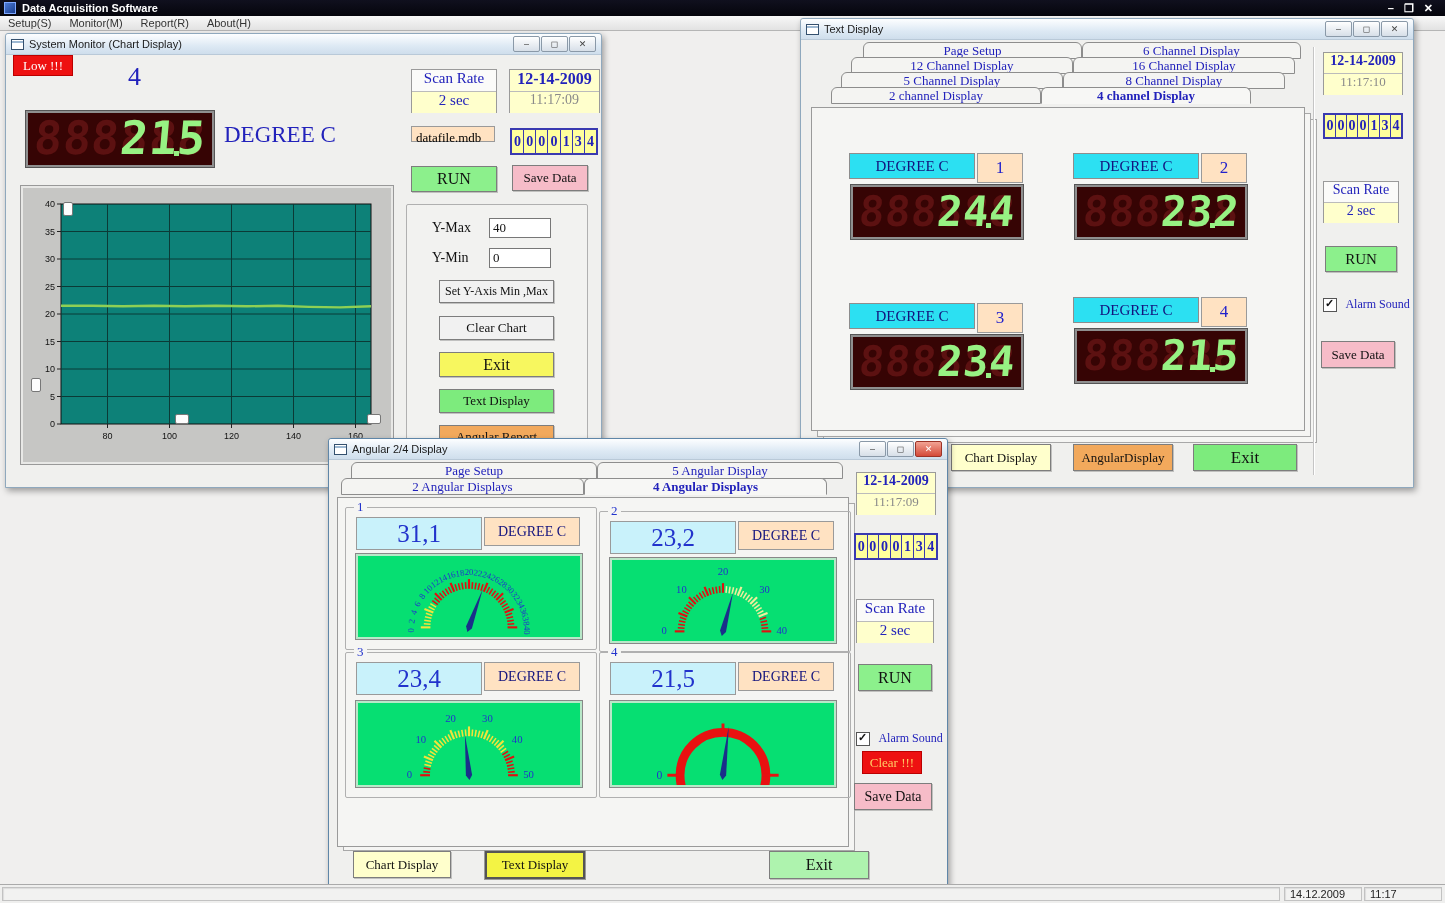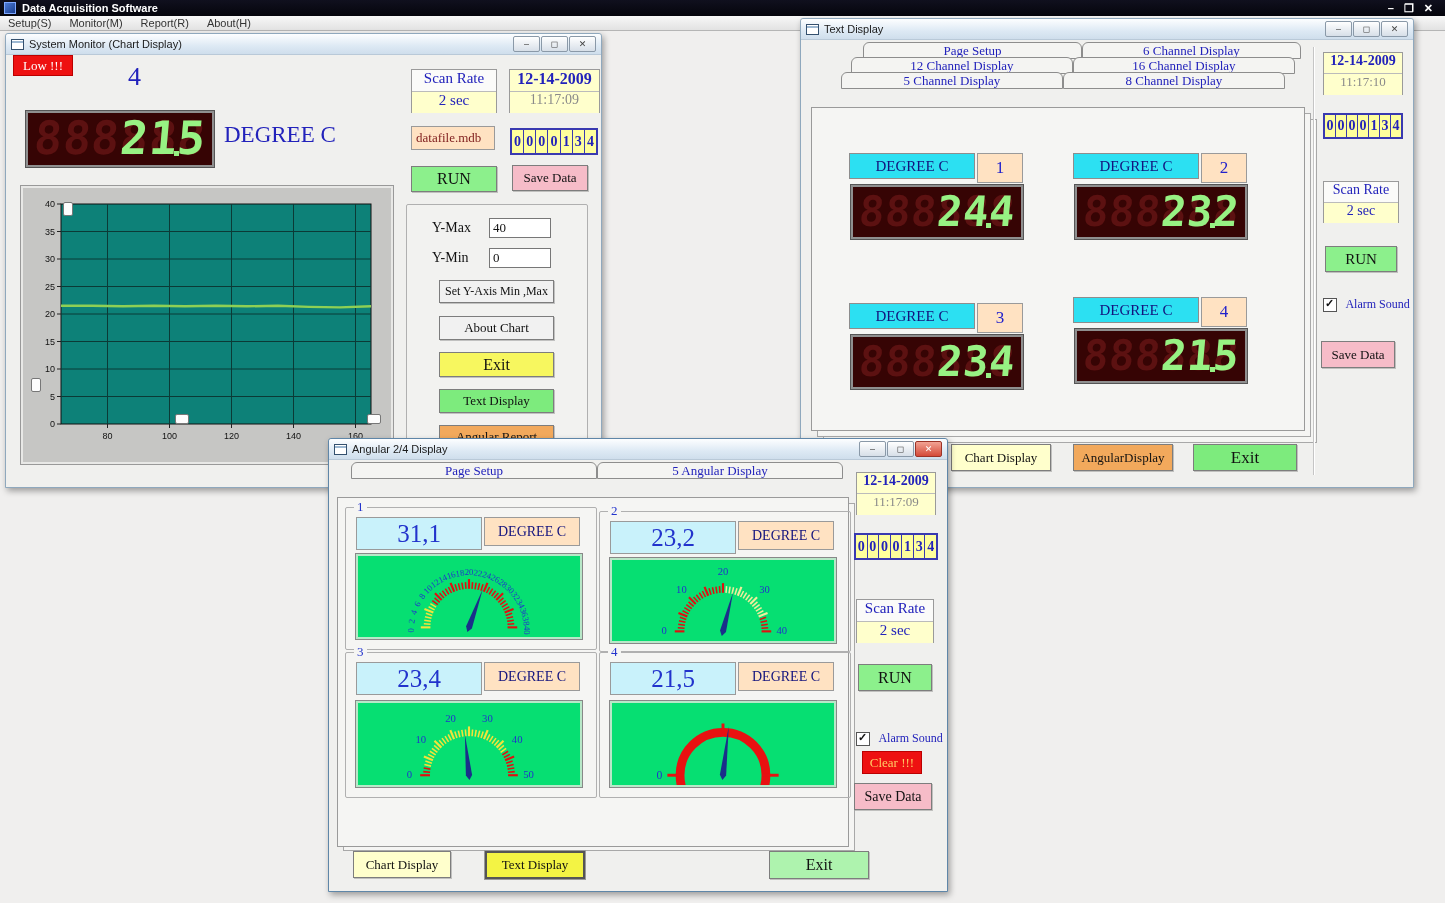--- a/index.html
+++ b/index.html
@@ -192,42 +192,42 @@
     </div>
 
     <div class="box2" style="left:405px;top:35px;width:86px;height:44px;">
       <div style="height:21px;border-bottom:1px solid #bbb;background:#fbfbf9;color:#2222bb;font-size:15px;">Scan Rate</div>
       <div style="height:21px;background:#ffffcc;color:#2222bb;font-size:15px;">2 sec</div>
     </div>
     <div class="box2" style="left:503px;top:35px;width:91px;height:44px;">
       <div style="height:21px;border-bottom:1px solid #bbb;background:#ffffcc;color:#2222bb;font-size:16px;font-weight:bold;">12-14-2009</div>
       <div style="height:21px;background:#ffffcc;color:#8a8a8a;font-size:14px;">11:17:09</div>
     </div>
-    <div class="box2" style="left:405px;top:92px;width:84px;height:24px;background:#ffe2c2;color:#7f1d1d;font-size:13px;line-height:22px;text-align:left;padding-left:4px;">datafile.mdb</div>
+    <div class="box2" style="left:405px;top:92px;width:84px;height:16px;background:#ffe2c2;color:#000000;font-size:13px;line-height:22px;text-align:left;padding-left:4px;">datafile.mdb</div>
     <div class="counter" style="left:504px;top:94px;width:88px;height:27px;">
         <div class="cnt-digit">0</div>
         <div class="cnt-digit">0</div>
         <div class="cnt-digit">0</div>
         <div class="cnt-digit">0</div>
         <div class="cnt-digit">1</div>
         <div class="cnt-digit">3</div>
         <div class="cnt-digit">4</div>
       </div>
 
     <div class="btn" style="left:405px;top:132px;width:86px;height:26px;background:#8cf08c;font-size:16px;">RUN</div>
     <div class="btn" style="left:506px;top:131px;width:76px;height:26px;background:#f6bcc8;font-size:13px;">Save Data</div>
 
     <div class="group" style="left:400px;top:170px;width:180px;height:272px;background:#f2f2f0;"></div>
     <div class="lbl" style="left:426px;top:186px;font-size:14px;color:#111;">Y-Max</div>
     <input class="numfield" style="left: 483px; top: 184px; width: 62px; height: 20px;" value="40">
     <div class="lbl" style="left:426px;top:216px;font-size:14px;color:#111;">Y-Min</div>
     <input class="numfield" style="left: 483px; top: 214px; width: 62px; height: 20px;" value="0">
 
     <div class="btn" style="left:433px;top:246px;width:115px;height:23px;font-size:12px;">Set Y-Axis Min ,Max</div>
-    <div class="btn" style="left:433px;top:282px;width:115px;height:24px;font-size:13px;">About Chart</div>
+    <div class="btn" style="left:433px;top:282px;width:115px;height:24px;font-size:13px;">Clear Chart</div>
     <div class="btn" style="left:433px;top:318px;width:115px;height:25px;background:#f7f75f;font-size:16px;">Exit</div>
     <div class="btn" style="left:433px;top:355px;width:115px;height:24px;background:#7deb7d;font-size:13px;">Text Display</div>
     <div class="btn" style="left:433px;top:391px;width:115px;height:24px;background:#f2a95c;font-size:13px;">Angular Report</div>
   </div>
 
   <div class="win" style="left:800px;top:18px;width:612px;height:468px;">
     <div class="win-titlebar">
       <span class="form-icon"></span>
       <span>Text Display</span>
       <span class="win-controls">
@@ -242,20 +242,24 @@
       <div class="tab">6 Channel Display</div>
     </div>
     <div class="tabrow" style="left:50px;top:38px;width:444px;">
       <div class="tab">12 Channel Display</div>
       <div class="tab">16 Channel Display</div>
     </div>
     <div class="tabrow" style="left:40px;top:53px;width:444px;">
       <div class="tab">5 Channel Display</div>
       <div class="tab">8 Channel Display</div>
     </div>
+    <div class="tabrow" style="left:30px;top:68px;width:420px;">
+      <div class="tab">2 channel Display</div>
+      <div class="tab active">4 channel Display</div>
+    </div>
 
     <div class="page-edge" style="left:22px;top:100px;width:492px;height:322px;"></div>
     <div class="page-edge" style="left:16px;top:94px;width:492px;height:322px;"></div>
     <div class="page" style="left:10px;top:88px;width:492px;height:322px;"></div>
 
     <div>
       <div class="chan-unit" style="left:48px;top:134px;width:126px;height:26px;">DEGREE C</div>
       <div class="chan-num" style="left:176px;top:134px;width:46px;height:30px;">1</div>
       <div class="sevenseg" style="left:50px;top:166px;width:172px;height:54px;">
           <div class="seg-digit" style="width: 26.04px; font-size: 42px;">
@@ -404,20 +408,24 @@
       <span class="win-controls">
         <span class="wbtn">–</span>
         <span class="wbtn">◻</span>
         <span class="wbtn close-red">✕</span>
       </span>
     </div>
 
     <div class="tabrow" style="left:22px;top:23px;width:492px;">
       <div class="tab">Page Setup</div>
       <div class="tab">5 Angular Display</div>
+    </div>
+    <div class="tabrow" style="left:12px;top:39px;width:486px;">
+      <div class="tab">2 Angular Displays</div>
+      <div class="tab active">4 Angular  Displays</div>
     </div>
 
     <div class="page-edge" style="left:14px;top:64px;width:510px;height:346px;"></div>
     <div class="page" style="left:8px;top:58px;width:510px;height:348px;"></div>
 
     <div class="group" style="left:16px;top:68px;width:250px;height:141px;">
       <span class="group-legend">1</span>
       <div class="gauge-val" style="left:10px;top:9px;width:126px;height:33px;">31,1</div>
       <div class="gauge-unit" style="left:138px;top:9px;width:96px;height:29px;">DEGREE C</div>
       <div class="gauge-panel" style="left:10px;top:46px;width:226px;height:85px;"><svg viewBox="0 0 220 84" preserveAspectRatio="xMidYMid meet" style="width: 100%; height: 100%;">
@@ -632,13 +640,18 @@
       <span class="lbl" style="position:static;margin-left:4px;font-size:12px;vertical-align:middle;">Alarm Sound</span>
     </div>
     <div class="badge-red" style="left:533px;top:312px;width:58px;height:21px;font-size:13px;color:#ffcc66;">Clear !!!</div>
     <div class="btn" style="left:525px;top:344px;width:78px;height:27px;background:#f6bcc8;font-size:14px;">Save Data</div>
 
     <div class="btn" style="left:24px;top:412px;width:98px;height:27px;background:#ffffcc;font-size:13px;">Chart Display</div>
     <div class="btn" style="left:156px;top:412px;width:100px;height:28px;background:#f3f344;font-size:13px;border:2px solid #555;box-shadow:0 0 0 1px #999;">Text Display</div>
     <div class="btn" style="left:440px;top:412px;width:100px;height:28px;background:#aef3ae;font-size:16px;">Exit</div>
   </div>
 
+  <div class="statusbar">
+    <div class="cell" style="left:2px;width:1278px;"></div>
+    <div class="cell" style="left:1284px;width:78px;">14.12.2009</div>
+    <div class="cell" style="left:1364px;width:78px;">11:17</div>
+  </div>
 </div>
 
 </body></html>

